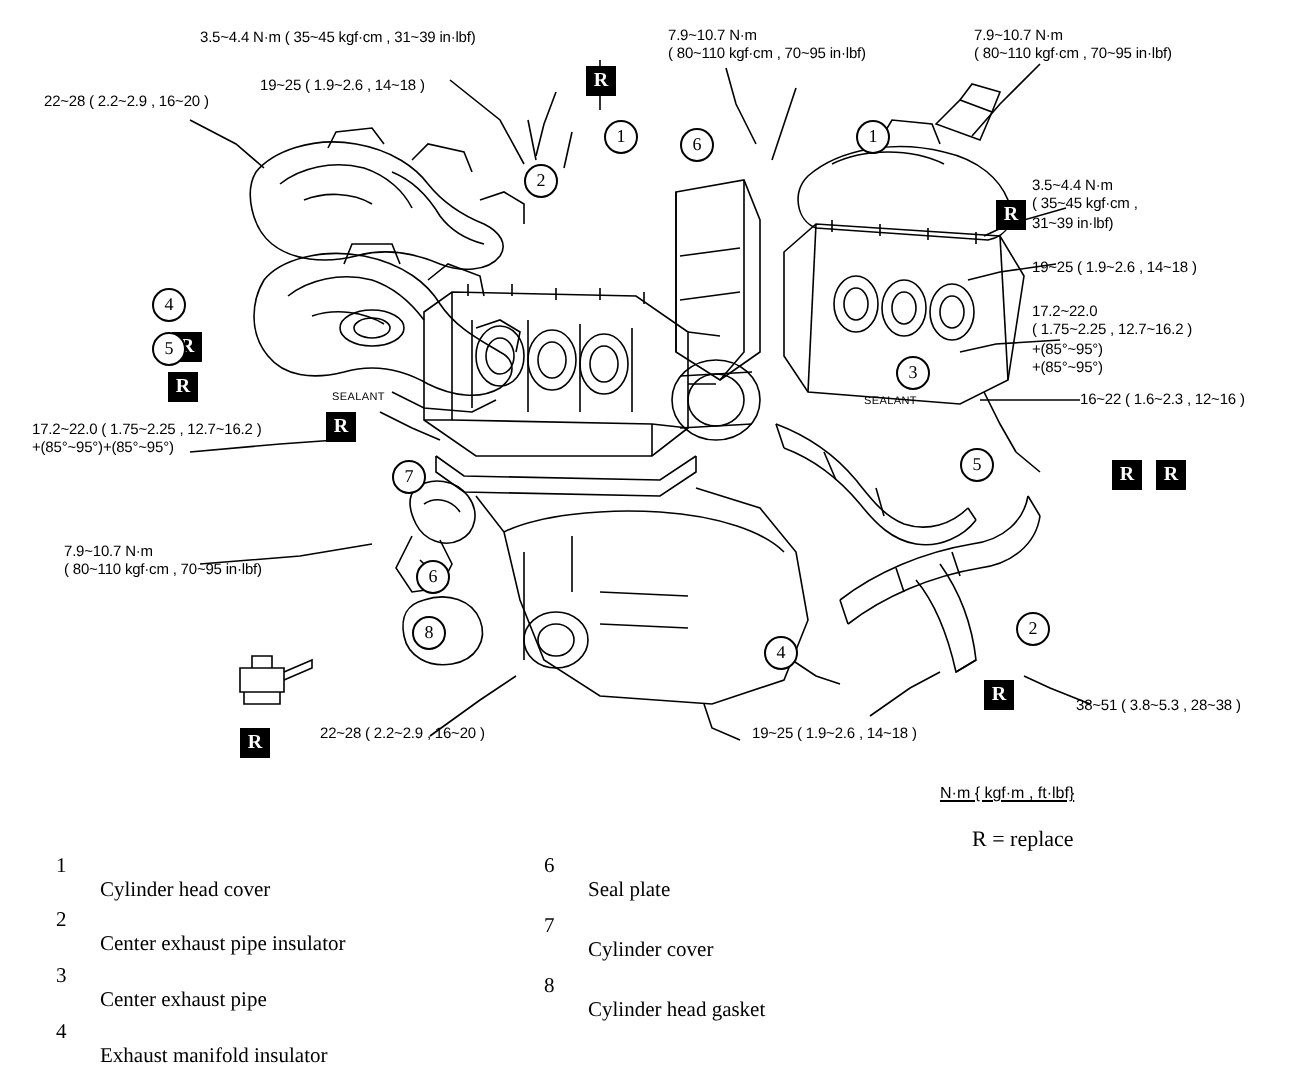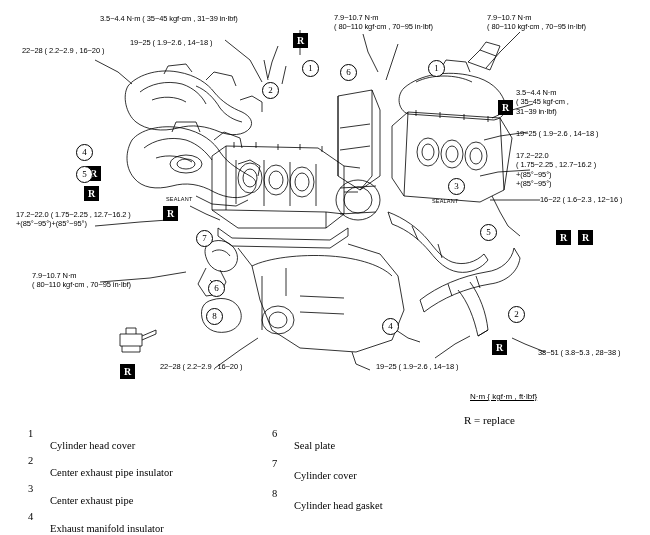--- a/index.html
+++ b/index.html
@@ -300,21 +300,21 @@
   <div class="numcircle" style="left:76px;  top:166px;">5</div>
   <div class="numcircle" style="left:448px; top:178px;">3</div>
   <div class="numcircle" style="left:196px; top:230px;">7</div>
   <div class="numcircle" style="left:208px; top:280px;">6</div>
   <div class="numcircle" style="left:206px; top:308px;">8</div>
   <div class="numcircle" style="left:480px; top:224px;">5</div>
   <div class="numcircle" style="left:382px; top:318px;">4</div>
   <div class="numcircle" style="left:508px; top:306px;">2</div>
 
   <div class="unit-note" style="left:470px; top:392px;text-decoration:underline;">N·m { kgf·m , ft·lbf}</div>
-  <div class="replace-note" style="left:464px; top:414px;">R = replace</div>
+  <div class="replace-note" style="left:486px; top:414px;">R = replace</div>
 
   <div class="legend" style="left:28px; top:428px; width:280px;">
     <div class="legend-row">
       <span class="legend-num">1</span>
       <span class="legend-label">Cylinder head cover</span>
     </div>
     <div class="legend-row" style="margin-top:3px;">
       <span class="legend-num">2</span>
       <span class="legend-label">Center exhaust pipe insulator</span>
     </div>

